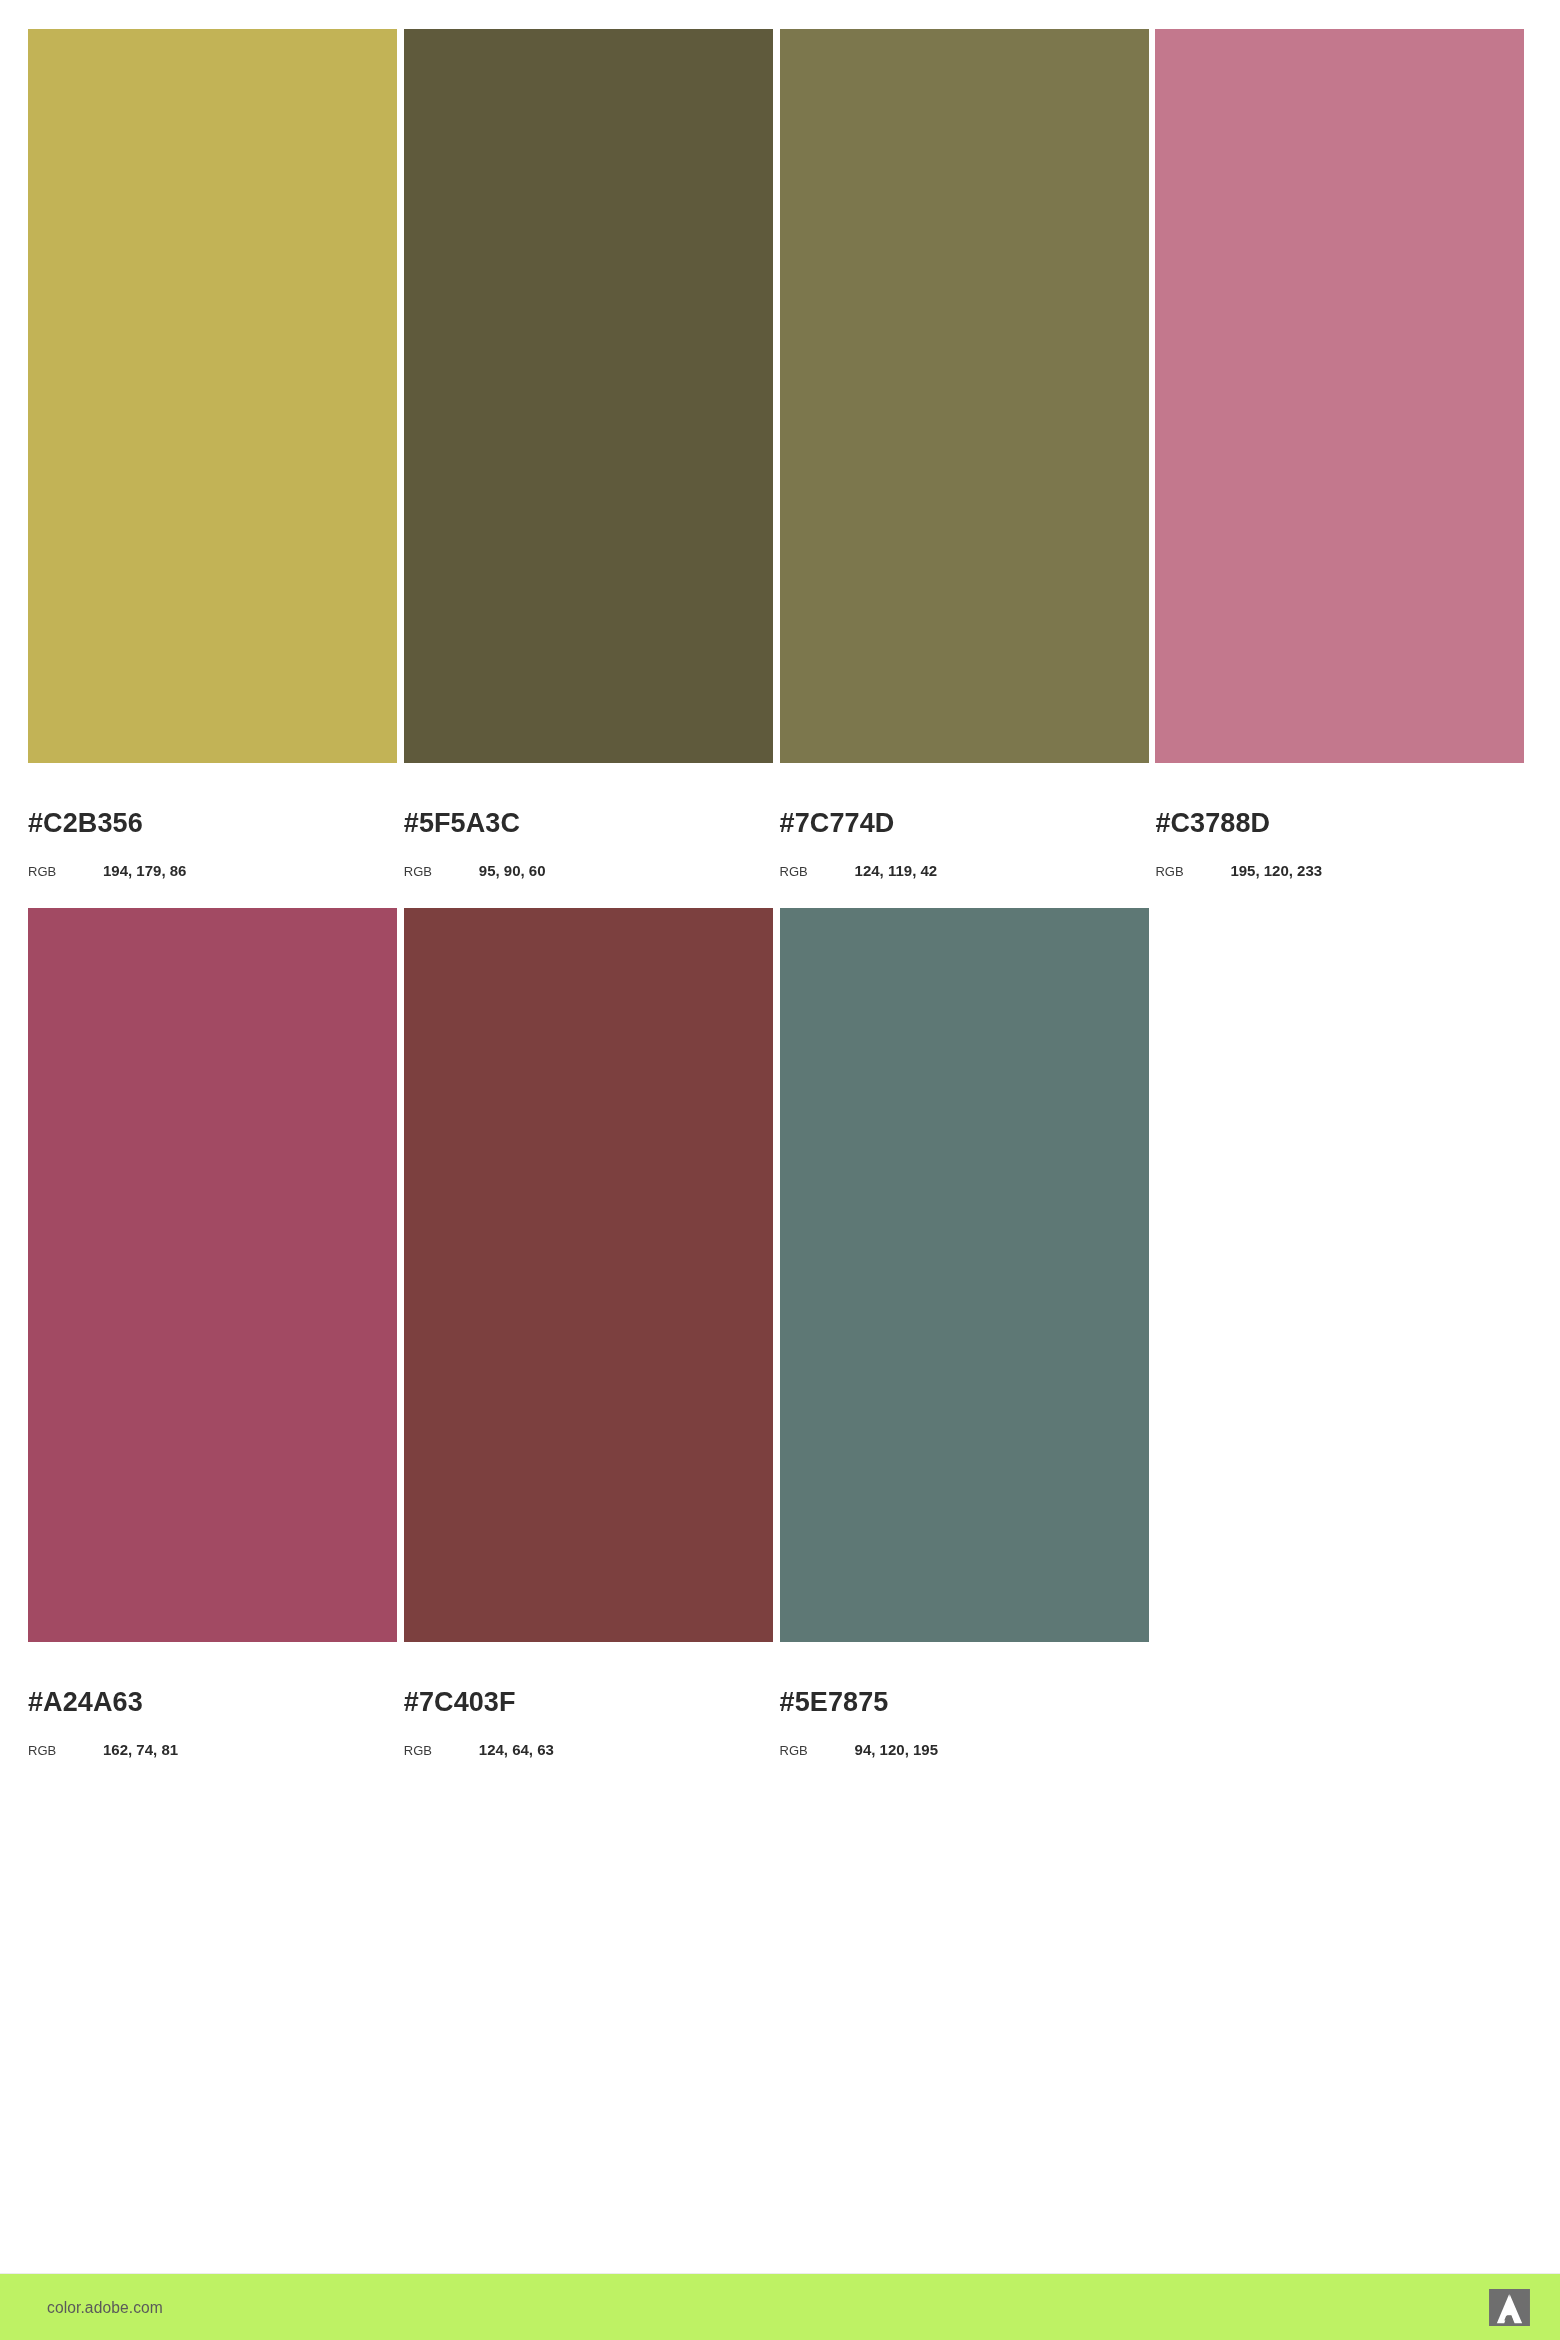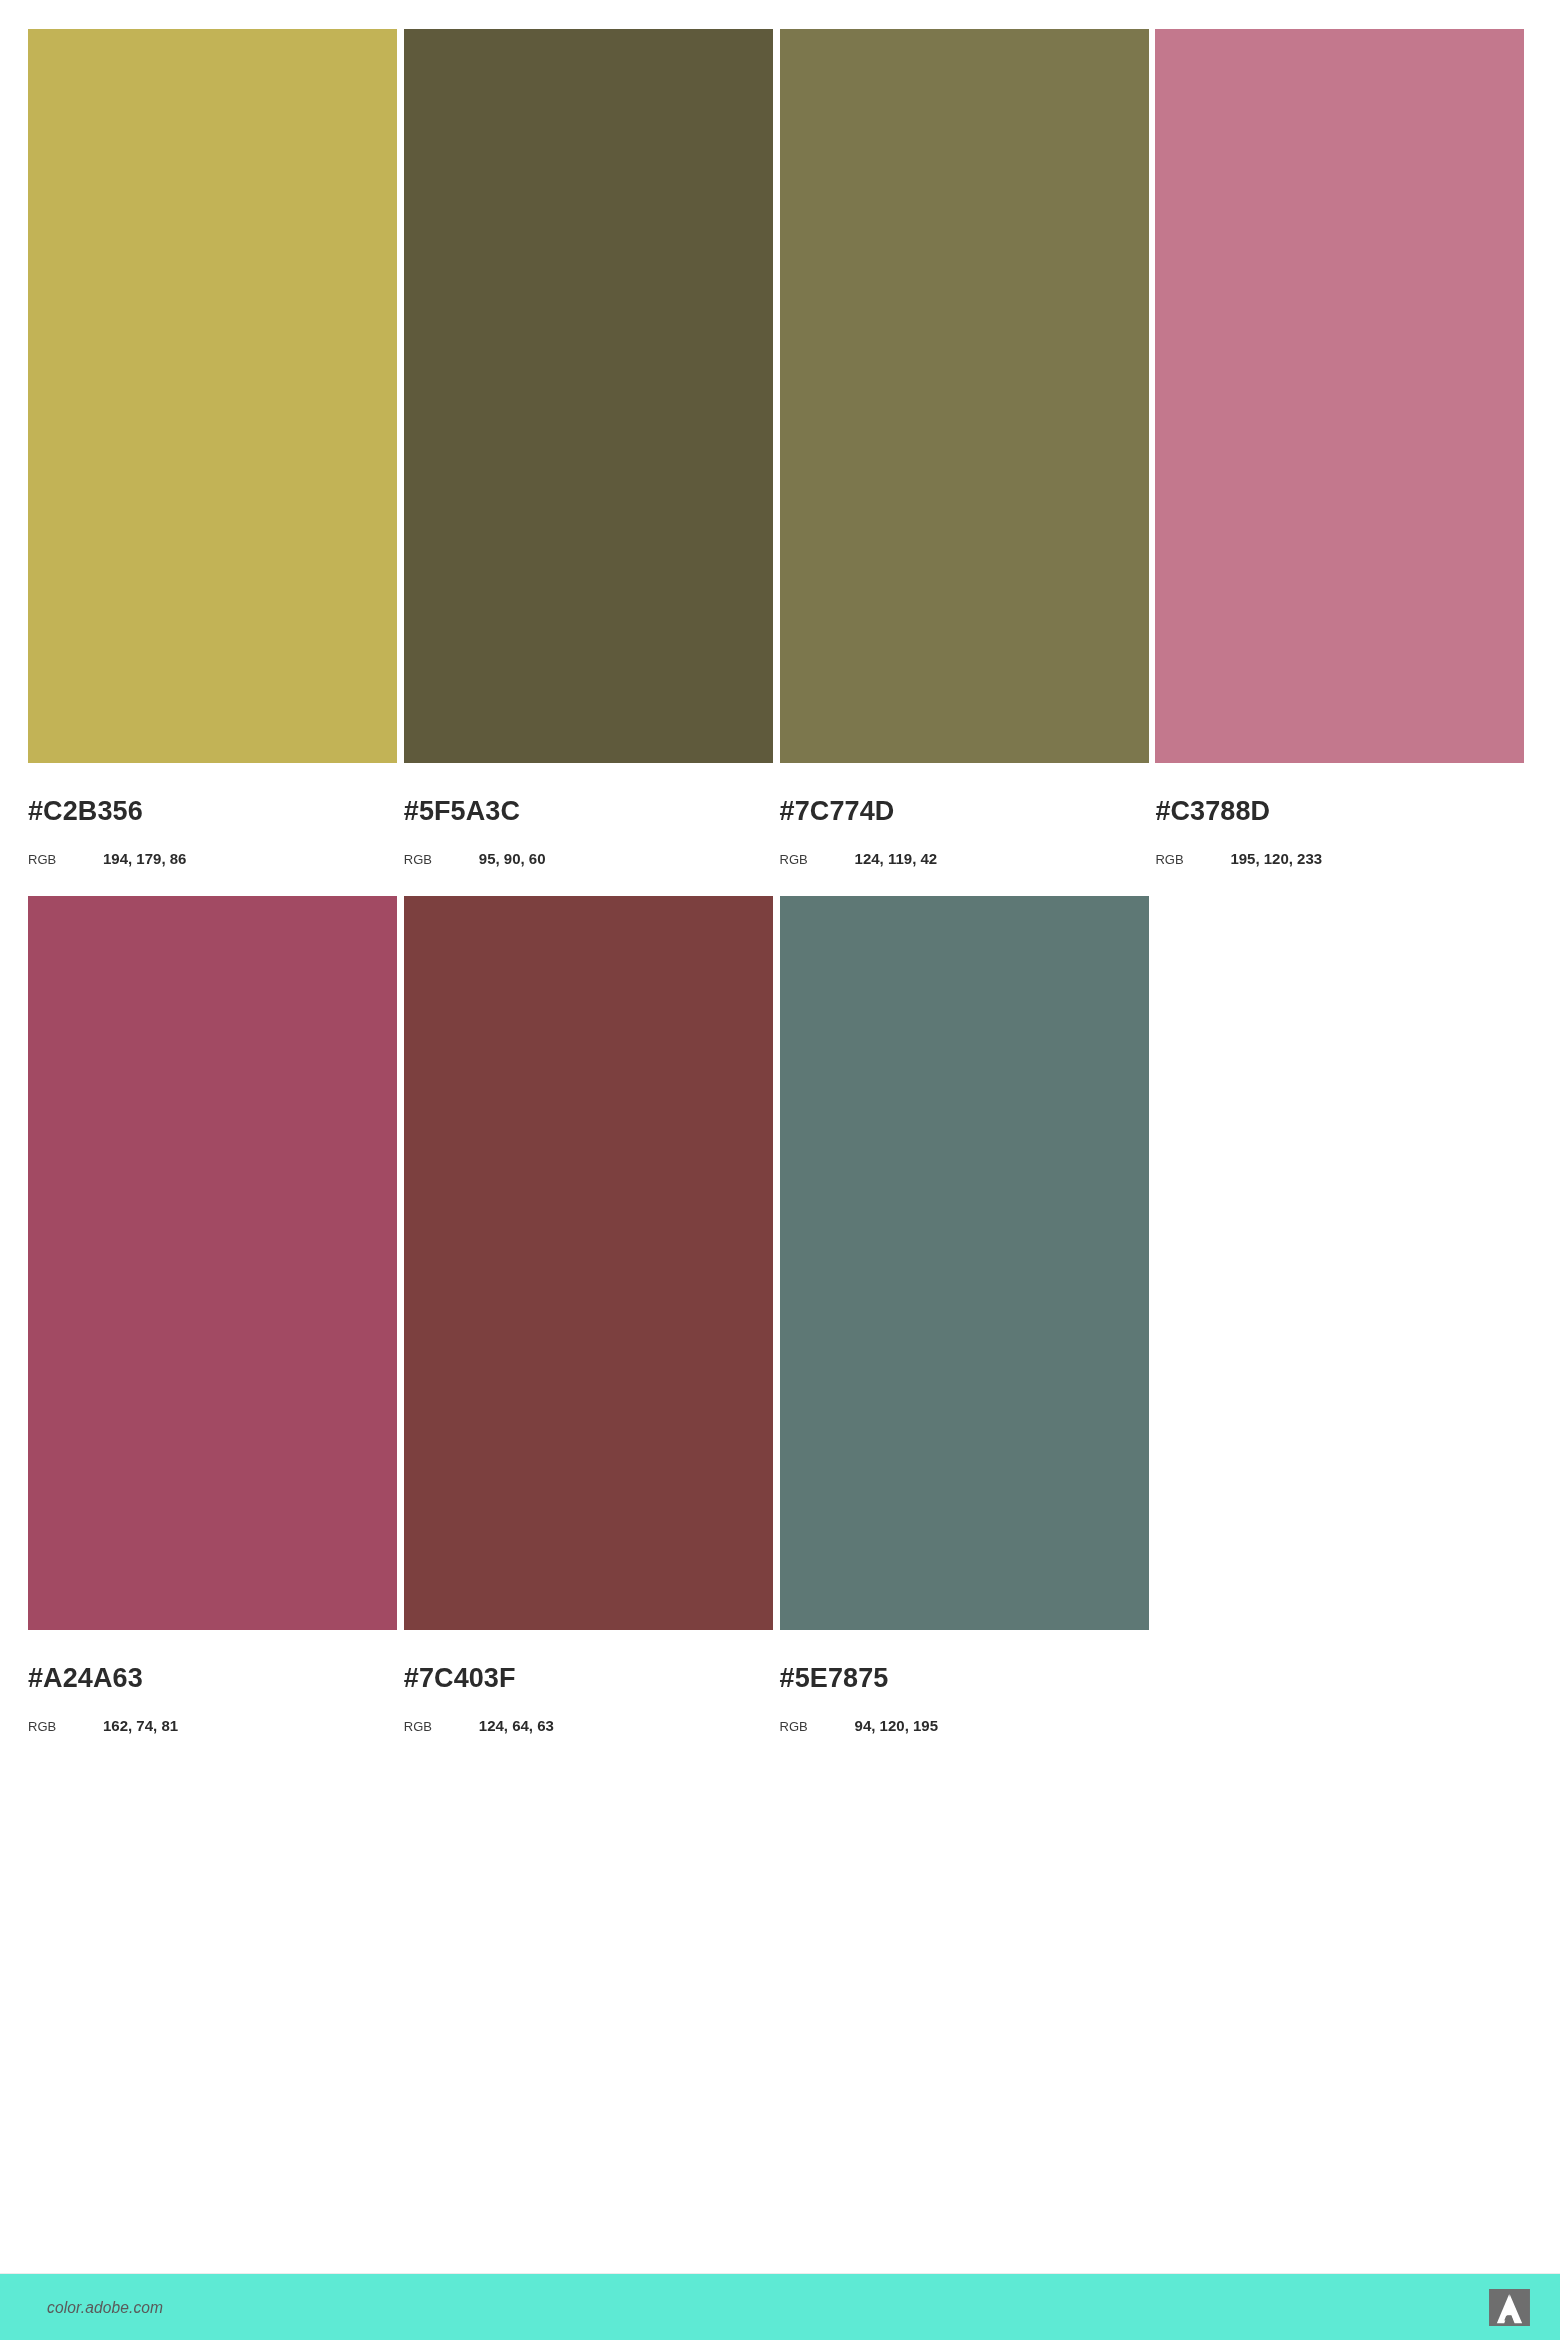--- a/index.html
+++ b/index.html
@@ -44,21 +44,21 @@
     visibility: hidden;
   }
 
   .swatch-chip {
     width: 100%;
     height: 734px;
     display: block;
   }
 
   .swatch-info {
-    padding-top: 0;
+    padding-top: 12px;
   }
 
   .swatch-hex {
     font-size: 27px;
     font-weight: bold;
     color: #2b2b2b;
     letter-spacing: 0.1px;
     margin-top: 35px;
     line-height: 1;
     white-space: nowrap;
@@ -195,21 +195,21 @@
           <div class="swatch-hex"></div>
           <div class="swatch-rgb-line">
             <span class="rgb-label">RGB</span>
             <span class="rgb-value"></span>
           </div>
         </div>
       </div>
     </div>
   </div>
 
-<div id="footer-bar" style="background: #5eead4; font-style: italic;">
+<div id="footer-bar" style="background: #bef264;">
   <span id="footer-url">color.adobe.com</span>
   <span id="adobe-logo-wrap">
     <svg id="adobe-logo" viewBox="0 0 42 38" xmlns="http://www.w3.org/2000/svg">
       <rect x="0" y="0" width="42" height="38" fill="#6E6E6E"></rect>
       <path d="M21 6 L33.5 35 L25.5 35 L21.8 25.3 L15.6 25.3 L21 6 Z
                M21 6 L15.6 25.3 L9.2 25.3 L8.5 35 L8.5 35 Z" fill="#ffffff" opacity="0"></path>
       <path d="M21.2 5.5 L34 35.2 L26.2 35.2 L22.9 27 L17.2 27 L21.2 5.5 Z" fill="#ffffff"></path>
       <path d="M20.6 5.5 L8 35.2 L15.6 35.2 L21.2 20.2 Z" fill="#ffffff"></path>
       <path d="M17.6 27.6 L22.6 27.6 L24.6 32.4 L15.6 32.4 Z" fill="#6E6E6E"></path>
     </svg>

